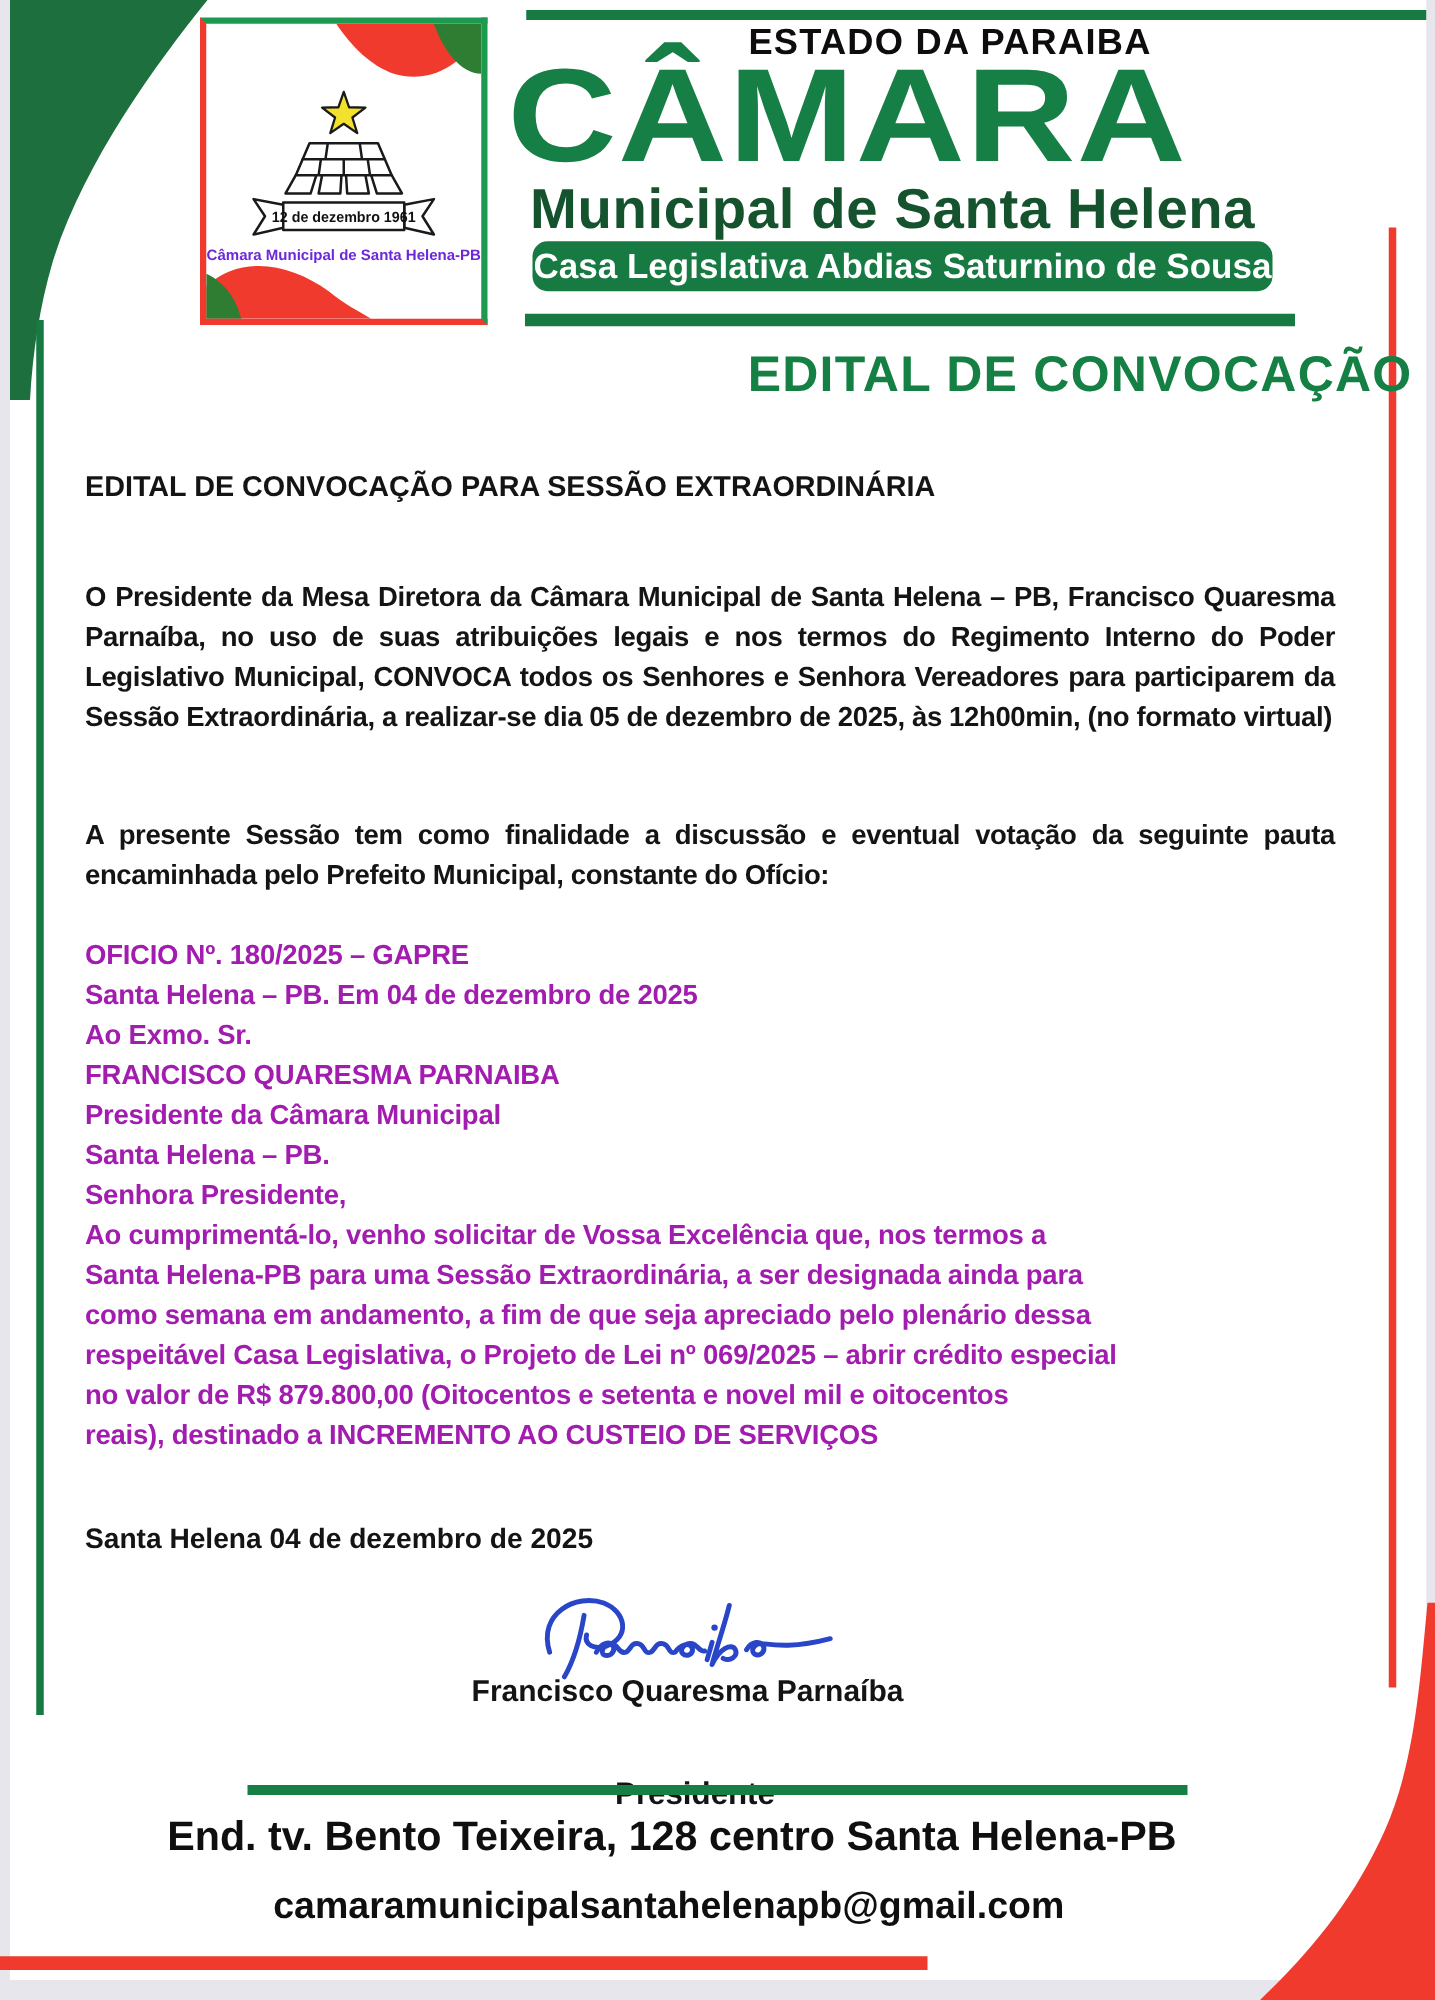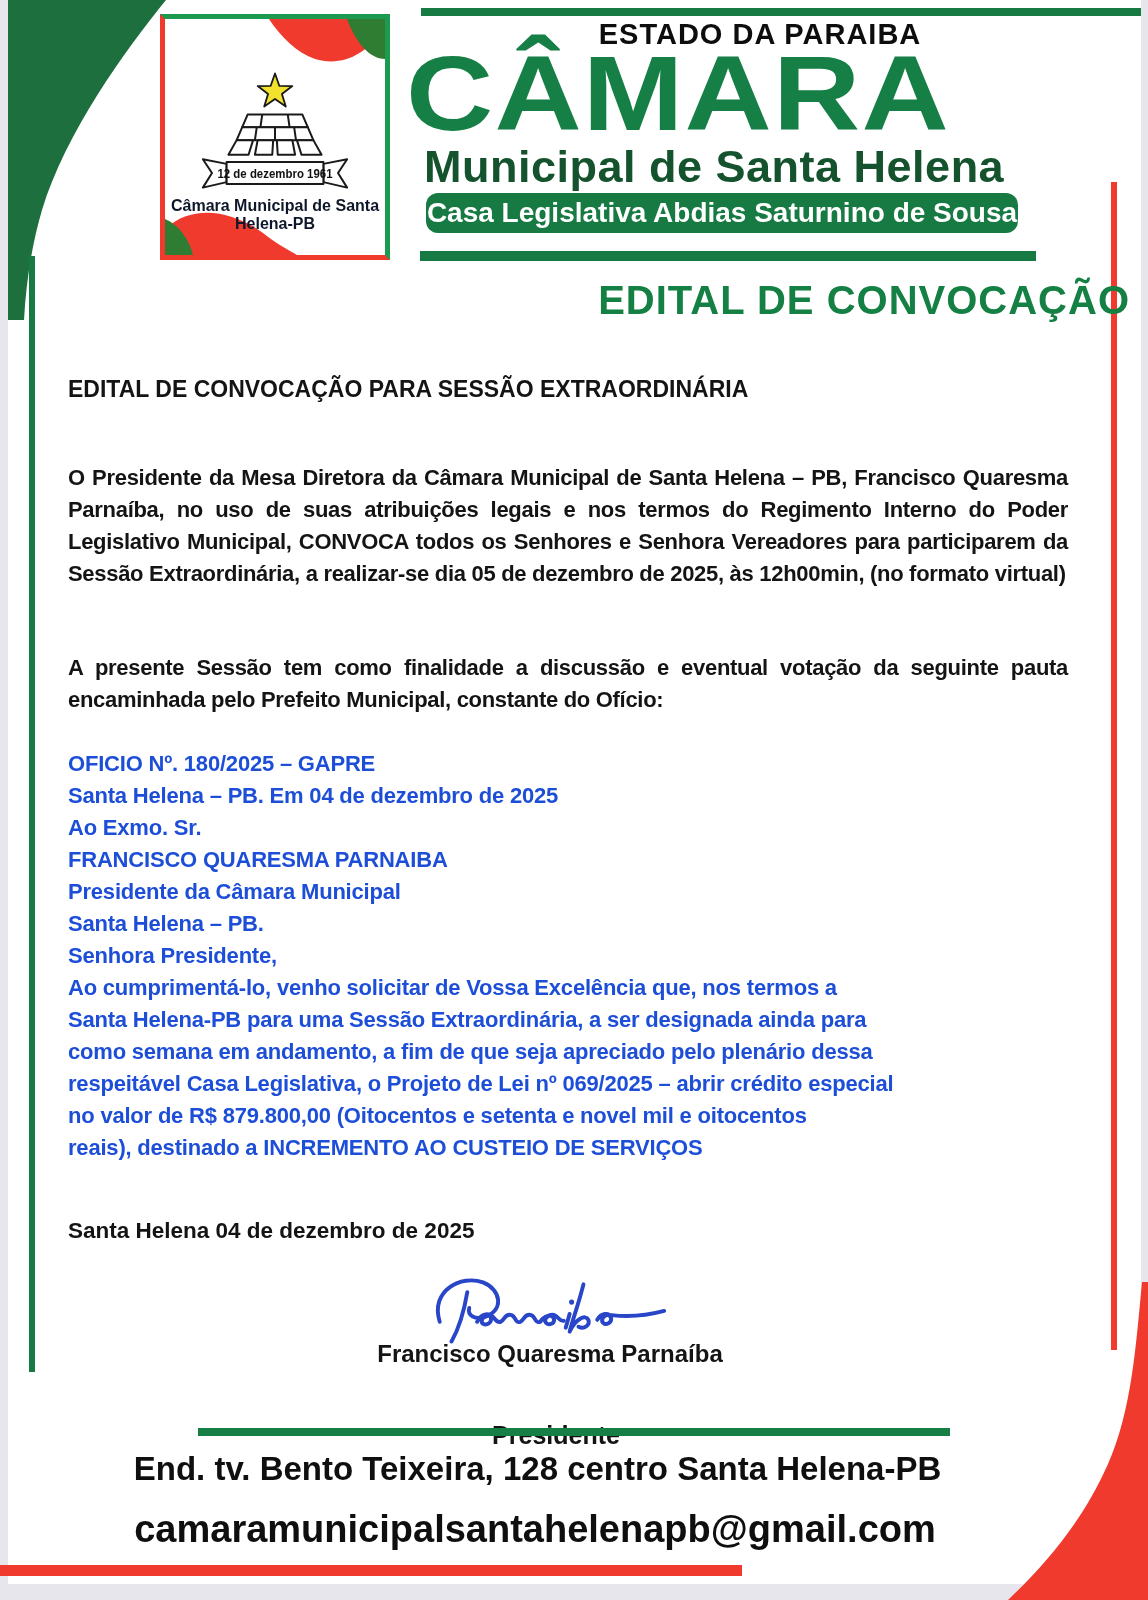--- a/index.html
+++ b/index.html
@@ -18,21 +18,21 @@
   .bottom-red-bar{left:0;top:1565px;width:742px;height:11px;background:#f03a2e;}
   
   .logo-box{
     left:160px;top:14px;width:230px;height:246px;background:#fff;
     border-top:5px solid #1c9b50;border-right:5px solid #1c9b50;
     border-left:5px solid #f03a2e;border-bottom:5px solid #f03a2e;
     box-sizing:border-box;
   }
   .logo-caption{
     position:absolute;left:0;right:0;top:178px;text-align:center;
-    font-size:16px;font-weight:700;color:#0f172a;letter-spacing:0;
+    font-size:12px;font-weight:700;color:#6d28d9;letter-spacing:0;
   }
   
   .hdr-top-bar{left:421px;top:8px;width:720px;height:8px;background:#177a43;}
   .hdr-state{left:470px;top:18px;width:580px;text-align:center;font-size:29px;font-weight:800;color:#0d0d0d;letter-spacing:1px;}
   .hdr-title{
     left:406px;top:38px;font-size:106px;line-height:110px;font-weight:800;color:#157f45;
     letter-spacing:1px;transform:scaleX(1.14);transform-origin:left center;white-space:nowrap;
   }
   .hdr-subtitle{left:424px;top:141px;font-size:45px;font-weight:800;color:#14532d;white-space:nowrap;letter-spacing:0.5px;}
   .hdr-pill{
@@ -40,31 +40,31 @@
     text-align:center;line-height:40px;font-size:28px;font-weight:700;color:#ffffff;white-space:nowrap;
   }
   .hdr-bottom-bar{left:420px;top:251px;width:616px;height:10px;background:#177a43;}
   
   .doc-title{left:0;top:278px;width:1130px;text-align:right;font-size:40px;font-weight:800;color:#158044;letter-spacing:1px;}
   
   .subject{left:68px;top:376px;font-size:23px;font-weight:700;color:#141414;white-space:nowrap;}
   .para{left:68px;width:1000px;font-size:22px;line-height:32px;font-weight:700;color:#141414;text-align:justify;letter-spacing:-0.3px;}
   .p1{top:462px;}
   .p2{top:652px;}
-  .oficio{left:68px;top:748px;font-size:22px;font-weight:700;color:#1d4ed8;}
+  .oficio{left:68px;top:748px;font-size:22px;font-weight:700;color:#a21caf;}
   .oficio .ln{height:32px;line-height:32px;white-space:nowrap;letter-spacing:-0.2px;}
   .date-line{left:68px;top:1218px;font-size:22.5px;font-weight:700;color:#141414;white-space:nowrap;}
   
   .sig-svg{left:420px;top:1272px;}
   .sig-name{left:0;top:1340px;width:1100px;text-align:center;font-size:24px;font-weight:700;color:#141414;}
   .sig-role{left:0;top:1421px;width:1112px;text-align:center;font-size:25px;font-weight:800;color:#141414;}
   
   .footer-divider{left:198px;top:1428px;width:752px;height:8px;background:#157f45;}
   .footer-address{left:0;top:1450px;width:1075px;text-align:center;font-size:33px;font-weight:800;color:#0f0f0f;white-space:nowrap;}
-  .footer-email{left:0;top:1508px;width:1070px;text-align:center;font-size:38px;font-weight:700;color:#0f0f0f;white-space:nowrap;}
+  .footer-email{left:0;top:1508px;width:1070px;text-align:center;font-size:30px;font-weight:700;color:#0f0f0f;white-space:nowrap;}
 </style>
 </head>
 <body>
 
 <div class="page">
 
   <svg class="abs" style="left:0;top:0;" width="170" height="320" viewBox="0 0 170 320">
     <path d="M0,0 L166,0 C124,52 66,132 42,210 C32,244 26,282 24,320 L0,320 Z" fill="#1d6f3e"></path>
   </svg>
 

